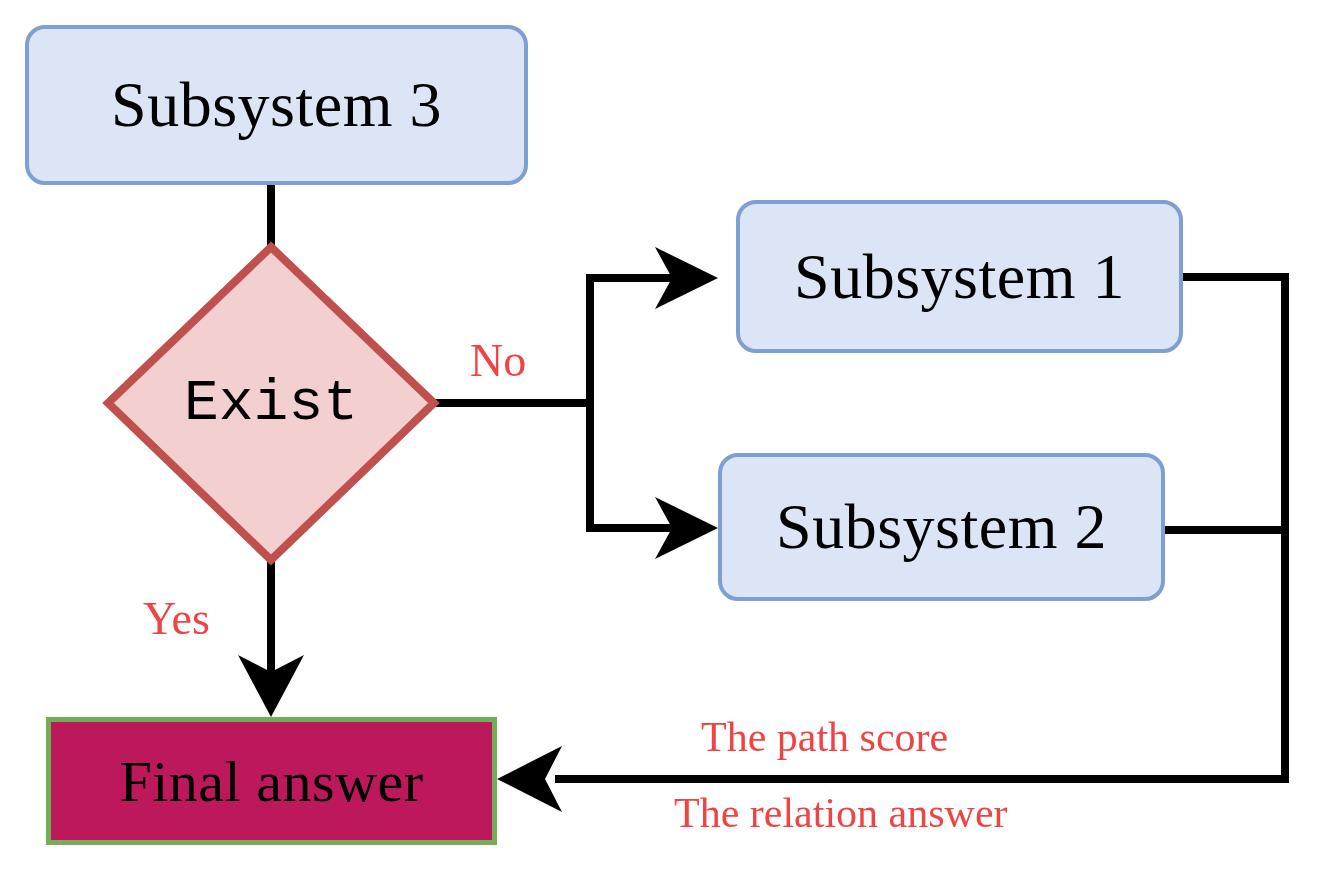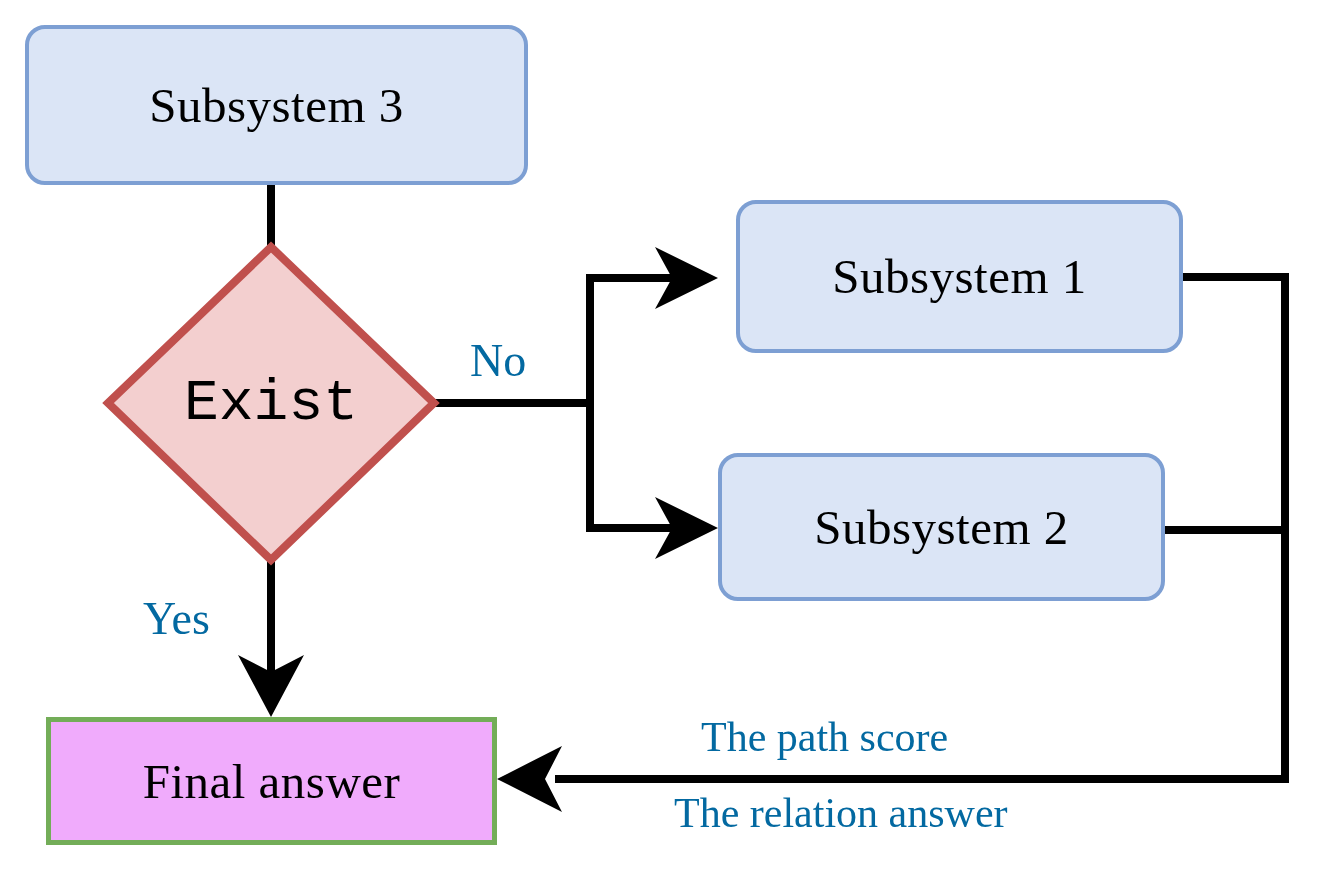--- a/index.html
+++ b/index.html
@@ -30,44 +30,44 @@
     justify-content: center;
     box-sizing: border-box;
     font-family: "Liberation Serif", "DejaVu Serif", serif;
     color: #000000;
     white-space: nowrap;
   }
   .node-process {
     background: #dbe5f6;
     border: 4px solid #7d9fd3;
     border-radius: 20px;
-    font-size: 49px;
+    font-size: 64px;
     letter-spacing: 0.5px;
   }
   .node-terminal {
-    background: #f0abfc;
+    background: #be185d;
     border: 5px solid #73ad58;
     border-radius: 0px;
-    font-size: 49px;
+    font-size: 58px;
     letter-spacing: 0.5px;
   }
   .node-decision-label {
     position: absolute;
     display: flex;
     align-items: center;
     justify-content: center;
     font-size: 58px;
     color: #000000;
     font-family: Liberation Mono, monospace;
     pointer-events: none;
   }
   .edge-label {
     position: absolute;
     font-family: "Liberation Serif", "DejaVu Serif", serif;
-    color: #0369a1;
+    color: #ef4444;
     white-space: nowrap;
     font-size: 46px;
   }
   .edge-label.big {
     font-size: 42px;
   }
 </style>
 </head>
 <body>
 

